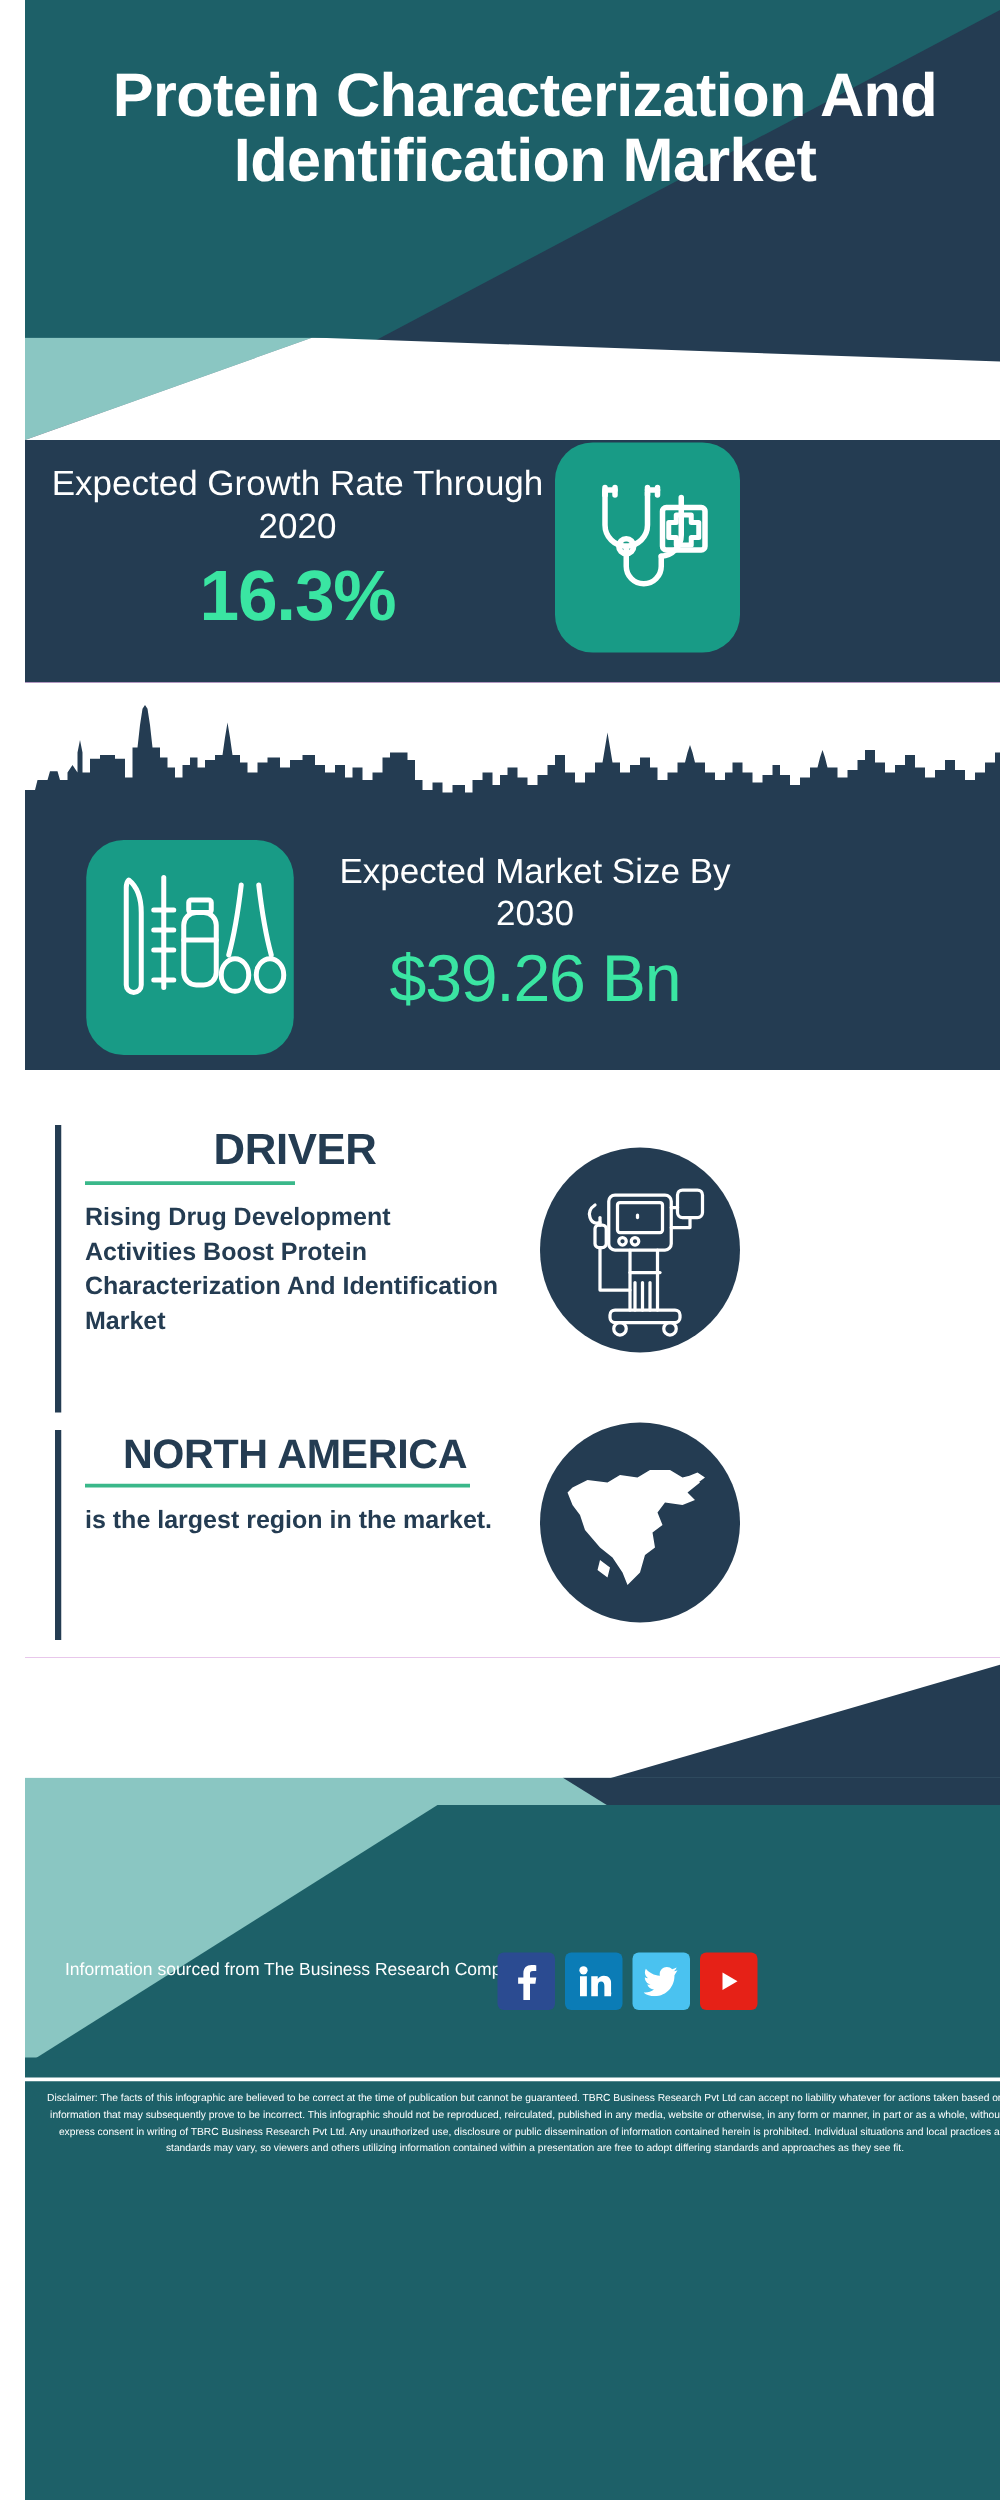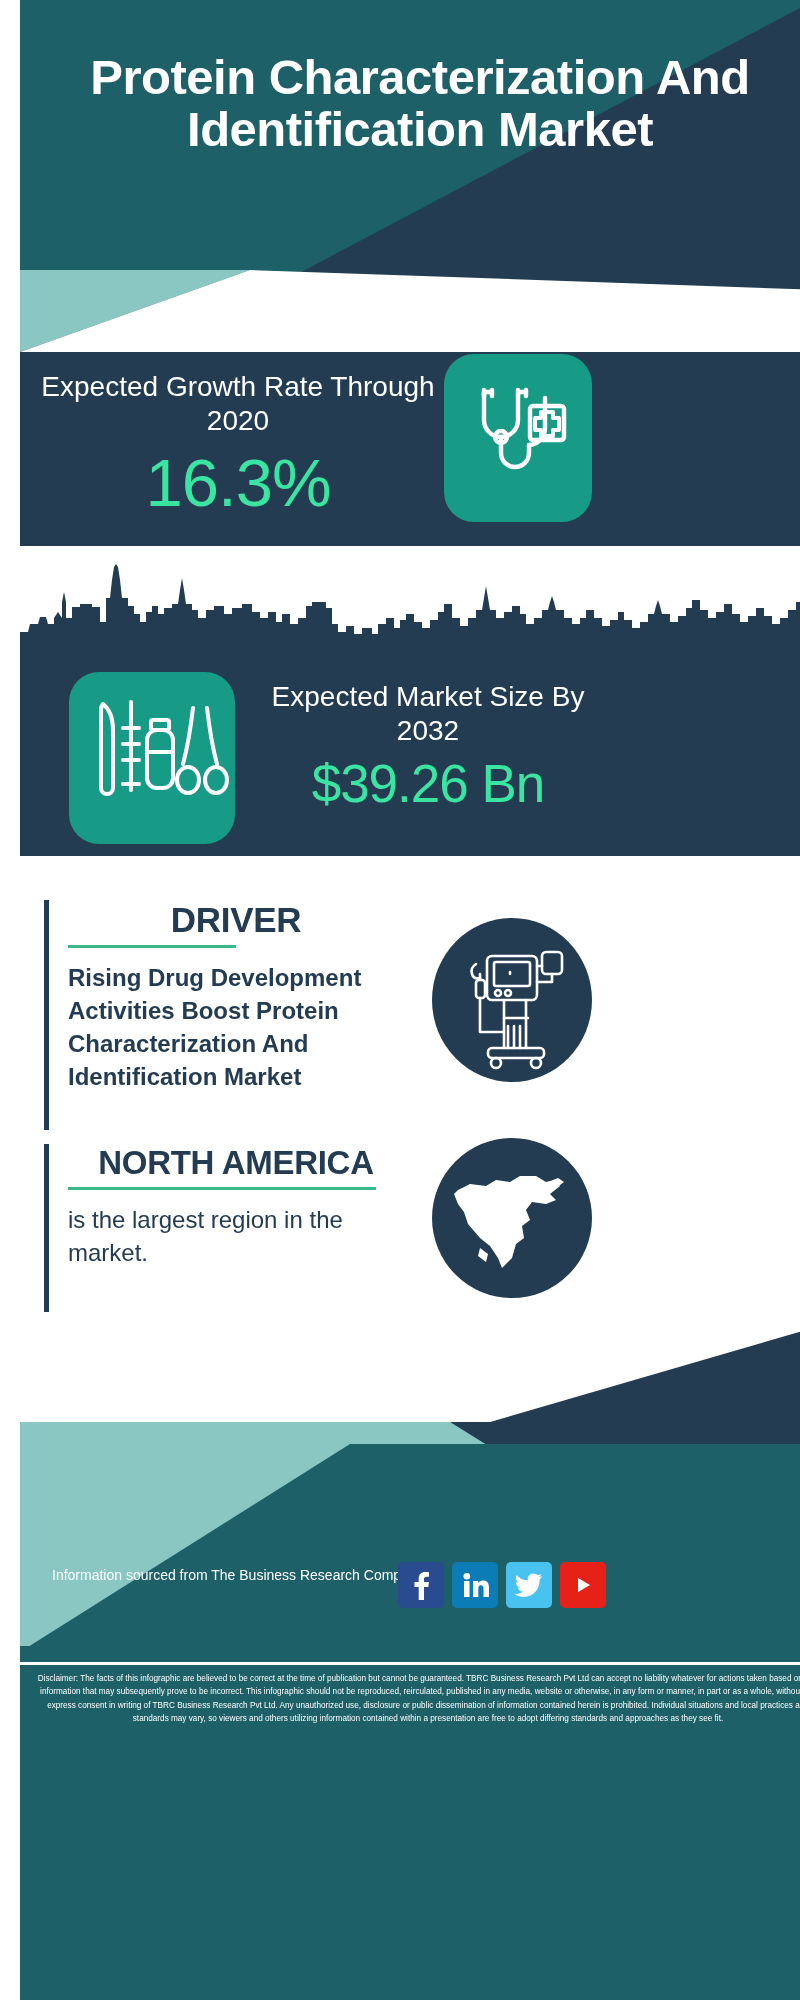--- a/index.html
+++ b/index.html
@@ -53,21 +53,21 @@
   .growth {
     position:absolute; left:0; top:330px; width:800px; height:216px;
     background:#243c52;
   }
   .growth-text {
     position:absolute; left:18px; top:40px; width:400px;
     text-align:center; color:#ffffff;
   }
   .growth-label { font-size:28px; line-height:1.22; font-weight:400; }
   .growth-value {
-    color:#3ae5a2; font-size:67px; font-weight:normal; line-height:1.1;
+    color:#3ae5a2; font-size:57px; font-weight:bold; line-height:1.1;
     margin-top:8px; letter-spacing:-1px;
   }
   .icon-tile {
     position:absolute; background:#189b86; border-radius:30px;
   }
   .tile-growth { left:424px; top:24px; width:148px; height:168px; }
 
   
   .skyline-band {
     position:absolute; left:0; top:546px; width:800px; height:310px;
@@ -92,21 +92,21 @@
 
   
   .info-area { position:absolute; left:0; top:856px; width:800px; height:470px; background:#ffffff; }
   .info-block { position:absolute; }
   .bar { position:absolute; left:0; top:0; width:5px; background:#243c52; }
   .block-heading {
     color:#243c52; font-weight:bold; letter-spacing:-0.3px;text-align:center;
   }
   .underline { height:3px; background:#3ab88a; margin-top:5px; }
   .block-body {
-    color:#243c52; font-weight:bold; font-size:24px; line-height:1.38; margin-top:13px;
+    color:#243c52; font-weight:bold; font-size:20px; line-height:1.38; margin-top:13px;
   }
   .circle-icon {
     position:absolute; border-radius:50%; background:#243c52;
   }
 
   
   .footer-wrap { position:absolute; left:0; top:1326px; width:800px; height:674px; background:#ffffff; overflow:hidden; }
   .f-navy {
     position:absolute; left:0; top:0; width:800px; height:160px;
     background:#243c52;
@@ -206,21 +206,21 @@
         <rect x="78" y="58" width="26" height="58" rx="10"></rect>
         <path d="M78 80 h26"></path>
         <path d="M124 36 q-4 34 -10 56 M138 36 q4 34 10 56"></path>
         <ellipse cx="119" cy="108" rx="11" ry="13"></ellipse>
         <ellipse cx="147" cy="108" rx="11" ry="13"></ellipse>
       </g>
     </svg>
   </div>
 
   <div class="market-text">
-    <div class="market-label">Expected Market Size By 2032</div>
+    <div class="market-label">Expected Market Size By 2030</div>
     <div class="market-value">$39.26 Bn</div>
   </div>
 
   <div class="info-area">
 
     <div class="info-block" style="left:24px; top:44px; width:360px; height:240px;">
       <div class="bar" style="height:230px;"></div>
       <div style="margin-left:24px;">
         <div class="block-heading" style="font-size:35px;">DRIVER</div>
         <div class="underline" style="width:168px;"></div>
@@ -251,21 +251,21 @@
           <circle cx="104" cy="145" r="5"></circle>
         </g>
       </svg>
     </div>
 
     <div class="info-block" style="left:24px; top:288px; width:360px; height:180px;">
       <div class="bar" style="height:168px;"></div>
       <div style="margin-left:24px;">
         <div class="block-heading" style="font-size:33px;">NORTH AMERICA</div>
         <div class="underline" style="width:308px;"></div>
-        <div class="block-body" style="font-weight:normal;">is the largest region in the market.</div>
+        <div class="block-body" style="font-weight:bold;">is the largest region in the market.</div>
       </div>
     </div>
 
     <div class="circle-icon" style="left:412px; top:282px; width:160px; height:160px;">
       <svg viewBox="0 0 160 160" width="160" height="160" aria-hidden="true">
         <path fill="#ffffff" d="M26 52 l12 -6 l16 2 l10 -6 l14 2 l10 -6 l16 0 l10 6 l8 -2 l6 6 l-10 8 l6 6 l-10 4 l-14 -2 l-6 8 l4 10 l-8 6 l2 12 l-8 6 l-4 14 l-10 10 l-4 -10 l-8 -12 l-10 -8 l-12 -14 l-4 -12 l-6 -8 l-4 -10 z M116 44 l10 -4 l6 4 l-8 6 z M48 110 l8 6 l-2 8 l-8 -6 z"></path>
       </svg>
     </div>
 
   </div>

